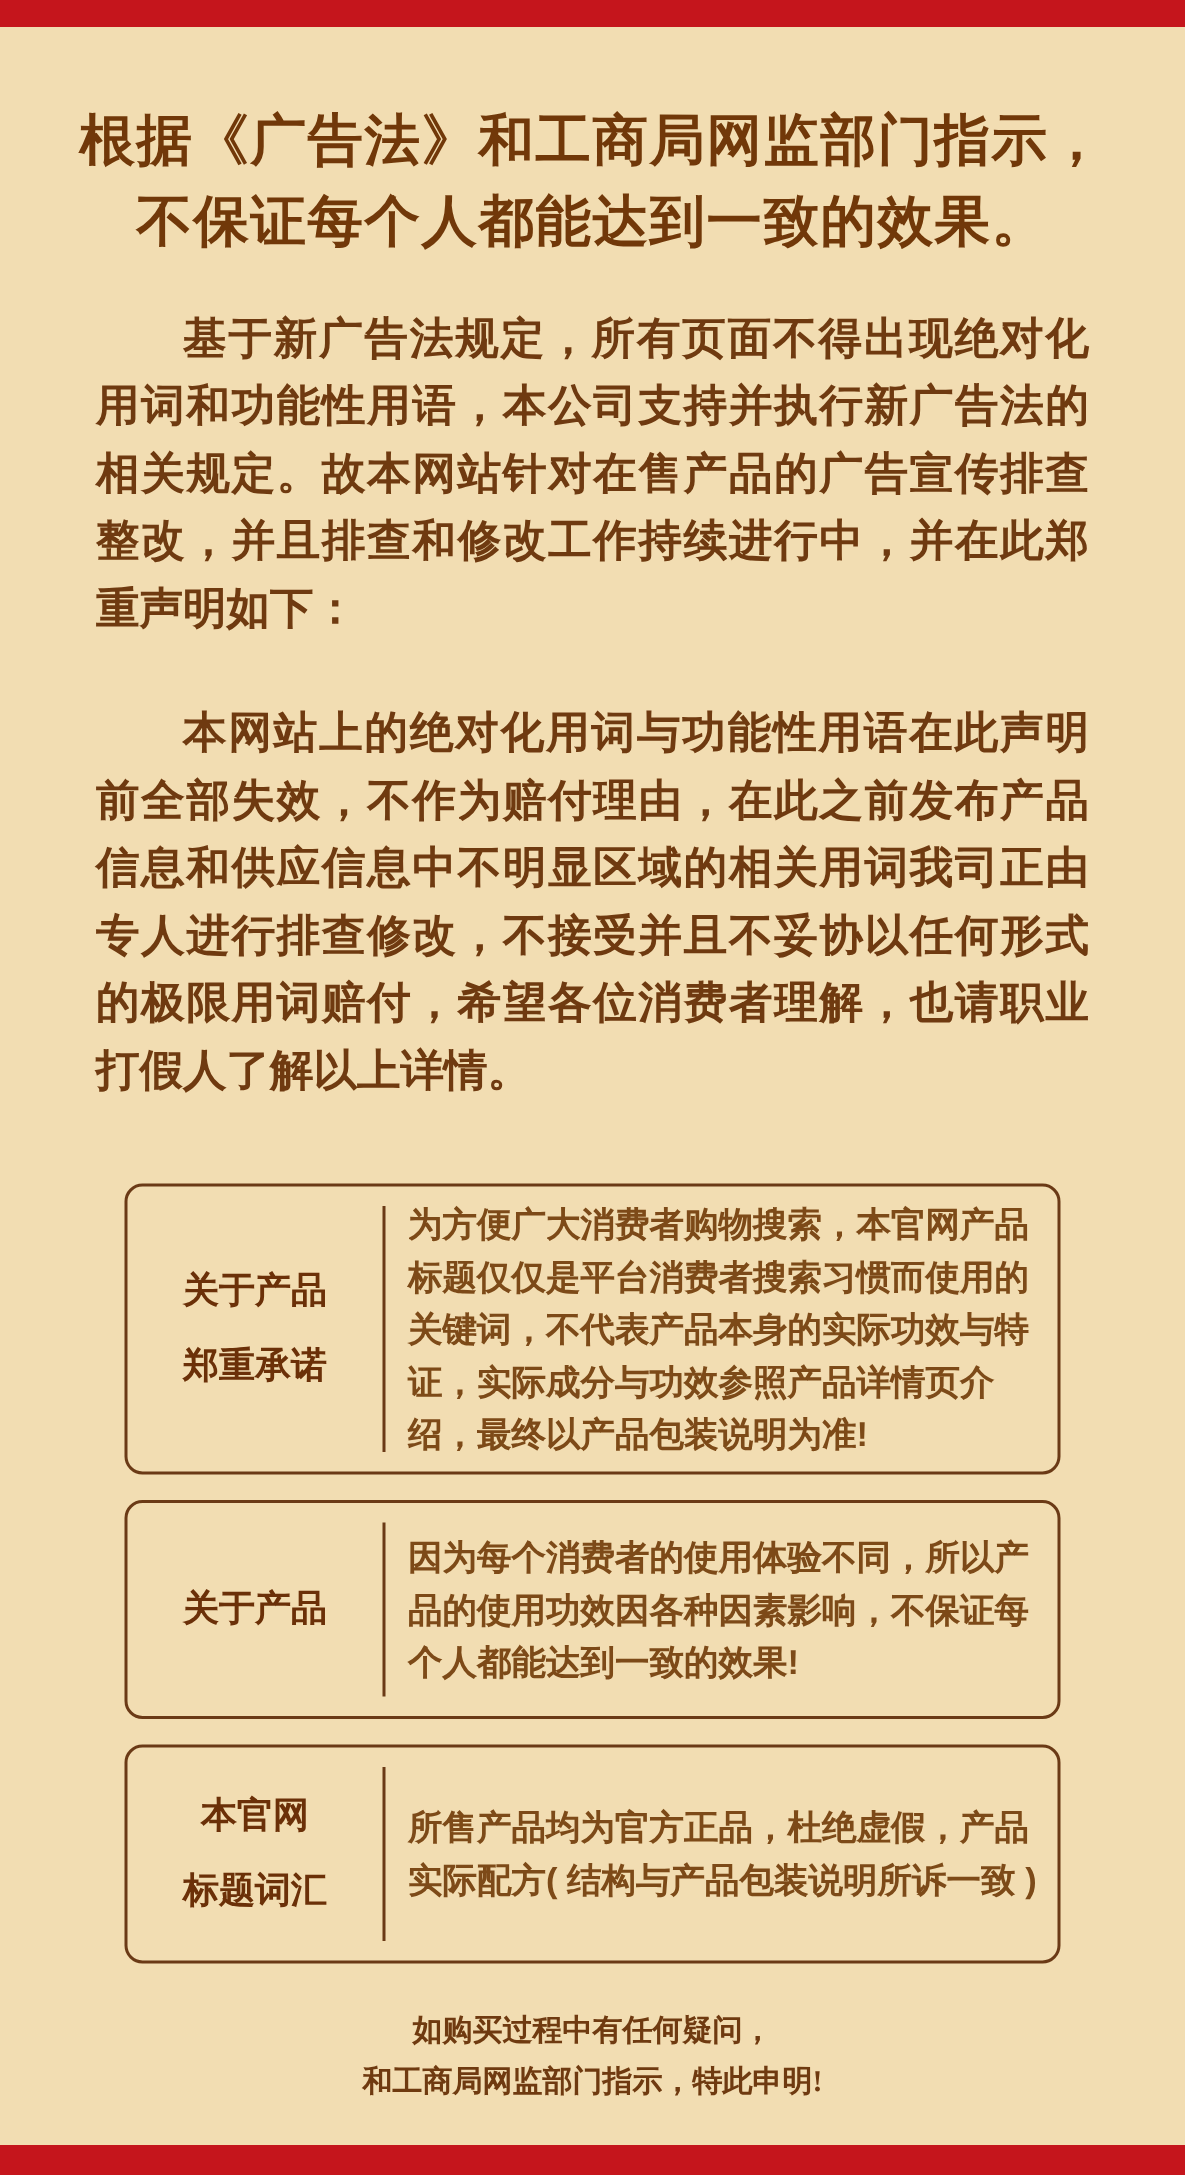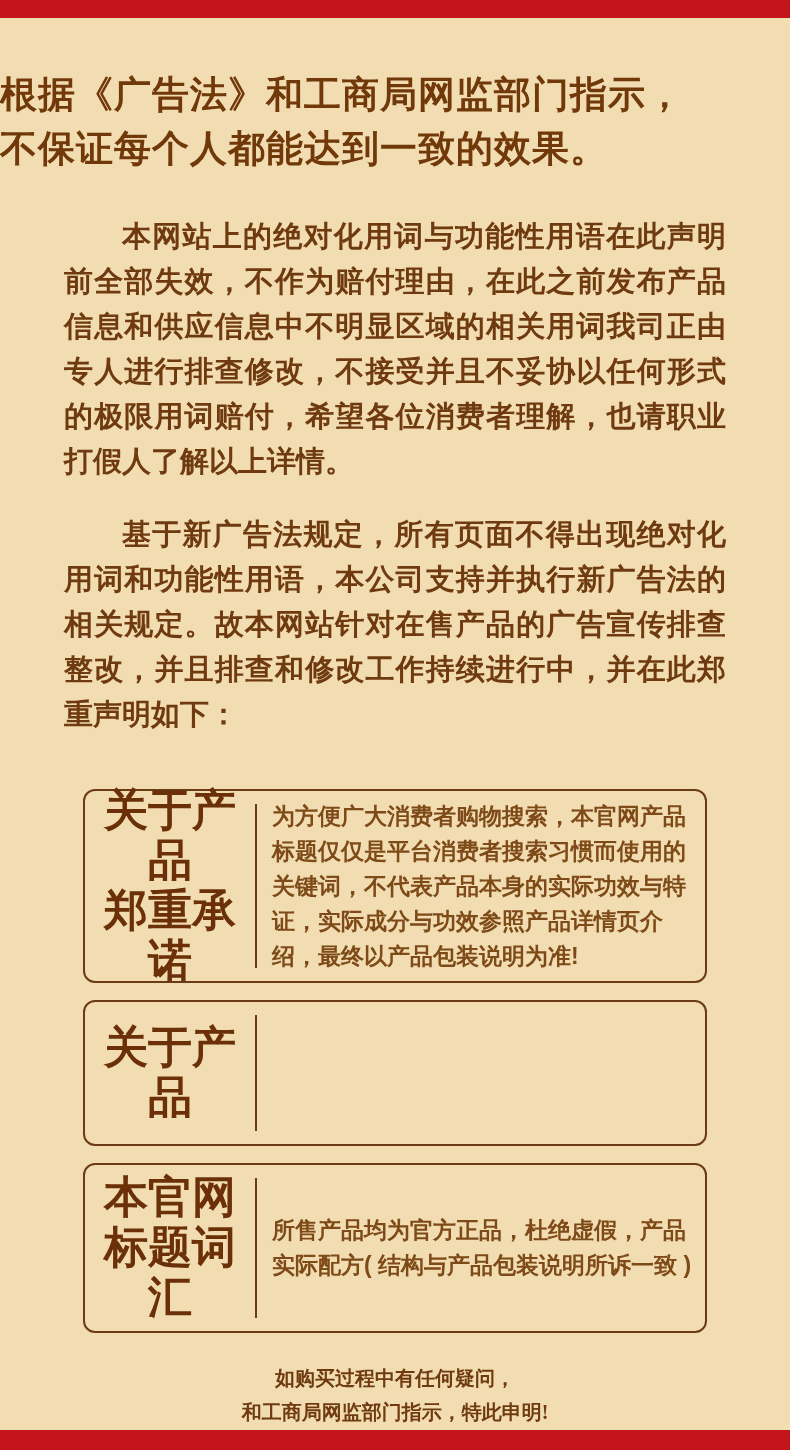--- a/index.html
+++ b/index.html
@@ -13,20 +13,21 @@
     overflow: hidden;
     font-family: "Liberation Serif", "DejaVu Serif", serif;
   }
   .bar { position: absolute; left: 0; width: 790px; background: #c5151c; }
   .bar-top { top: 0; height: 18px; }
   .bar-bottom { bottom: 0; height: 20px; }
 
   .heading {
     margin: 0;
     padding-top: 68px;
+    text-align: center;
     font-size: 37px;
     font-weight: bold;
     line-height: 54px;
     color: #713809;
     letter-spacing: 1px;
   }
 
   .para {
     width: 662px;
     margin: 0 auto;
@@ -50,30 +51,30 @@
     width: 624px;
     border: 2px solid #6b3a16;
     border-radius: 12px;
     background: transparent;
     display: flex;
     align-items: stretch;
     margin-bottom: 17px;
   }
   .box-1 { height: 194px; }
   .box-2 { height: 146px; }
-  .box-3 { height: 170px; }
+  .box-3 { height: 146px; }
 
   .box-title {
     width: 170px;
     flex: 0 0 170px;
     display: flex;
     flex-direction: column;
     justify-content: center;
     text-align: center;
-    font-size: 44px;
+    font-size: 24px;
     font-weight: bold;
     line-height: 50px;
     color: #6b3008;
   }
   .box-divider {
     flex: 0 0 2px;
     width: 2px;
     background: #6b3a16;
     margin: 13px 0;
   }
@@ -104,42 +105,45 @@
 
 <div class="page">
 
   <div class="bar bar-top"></div>
 
   <h1 class="heading">
     <span>根据《广告法》和工商局网监部门指示，</span><br>
     <span>不保证每个人都能达到一致的效果。</span>
   </h1>
 
+  <p class="para para-1">基于新广告法规定，所有页面不得出现绝对化用词和功能性用语，本公司支持并执行新广告法的相关规定。故本网站针对在售产品的广告宣传排查整改，并且排查和修改工作持续进行中，并在此郑重声明如下：</p>
+
   <p class="para para-2">本网站上的绝对化用词与功能性用语在此声明前全部失效，不作为赔付理由，在此之前发布产品信息和供应信息中不明显区域的相关用词我司正由专人进行排查修改，不接受并且不妥协以任何形式的极限用词赔付，希望各位消费者理解，也请职业打假人了解以上详情。</p>
-
-  <p class="para para-1">基于新广告法规定，所有页面不得出现绝对化用词和功能性用语，本公司支持并执行新广告法的相关规定。故本网站针对在售产品的广告宣传排查整改，并且排查和修改工作持续进行中，并在此郑重声明如下：</p>
 
   <div class="boxes">
 
     <div class="notice-box box-1">
       <div class="box-title">
         <span>关于产品</span>
         <span>郑重承诺</span>
       </div>
       <div class="box-divider"></div>
       <div class="box-body">
         <span>为方便广大消费者购物搜索，本官网产品标题仅仅是平台消费者搜索习惯而使用的关键词，不代表产品本身的实际功效与特证，实际成分与功效参照产品详情页介绍，最终以产品包装说明为准!</span>
       </div>
     </div>
 
     <div class="notice-box box-2">
       <div class="box-title">
         <span>关于产品</span>
       </div>
       <div class="box-divider"></div>
+      <div class="box-body">
+        <span>因为每个消费者的使用体验不同，所以产品的使用功效因各种因素影响，不保证每个人都能达到一致的效果!</span>
+      </div>
     </div>
 
     <div class="notice-box box-3">
       <div class="box-title">
         <span>本官网</span>
         <span>标题词汇</span>
       </div>
       <div class="box-divider"></div>
       <div class="box-body">
         <span>所售产品均为官方正品，杜绝虚假，产品实际配方( 结构与产品包装说明所诉一致 )</span>

